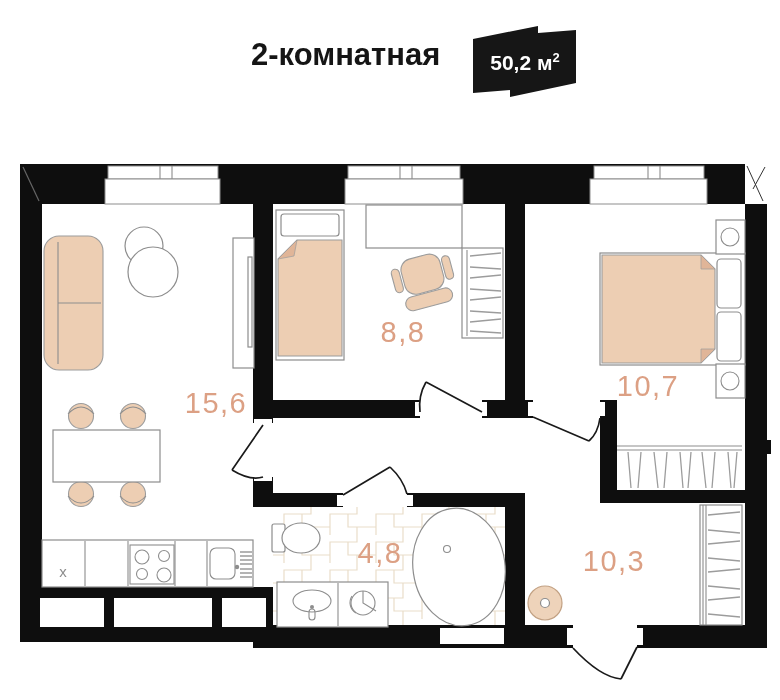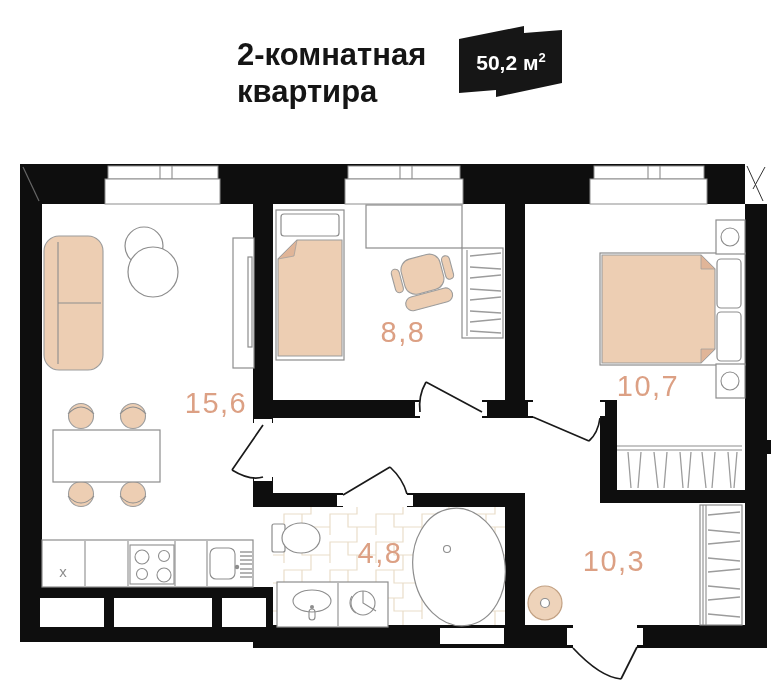--- a/index.html
+++ b/index.html
@@ -1,19 +1,19 @@
 <!DOCTYPE html>
 <html><head>
 <meta charset="utf-8">
 <style>
   html,body{margin:0;padding:0;background:#ffffff;}
   .stage{position:relative;width:780px;height:700px;background:#fff;overflow:hidden;
          font-family:"Liberation Sans",sans-serif;}
   
-  .plan-header{position:absolute;left:4px;top:0;width:716px;height:140px;}
+  .plan-header{position:absolute;left:18px;top:0;width:716px;height:140px;}
   .title{position:absolute;left:233px;top:36px;font-size:31px;line-height:37px;
          font-weight:bold;color:#151515;letter-spacing:0;}
   .badge-svg{position:absolute;left:451px;top:22px;}
   .badge-text{font-family:"Liberation Sans",sans-serif;font-weight:bold;fill:#ffffff;}
   
   .wall{fill:#0e0e0e;stroke:none;}
   .cap{fill:#ffffff;stroke:none;}
   .wframe{fill:#ffffff;stroke:#8d8d8d;stroke-width:1;}
   .f{fill:#ffffff;stroke:#8d8d8d;stroke-width:1.2;}
   .bg{fill:#edceb3;stroke:#9c9c9c;stroke-width:1.1;}
@@ -28,21 +28,20 @@
   .xmark{fill:#8d8d8d;font-family:"Liberation Sans",sans-serif;font-size:15px;text-anchor:middle;}
 </style>
 </head>
 <body>
 
 <div class="stage">
 
   <header class="plan-header">
     <div class="title">
       <div>2-комнатная</div>
-      <div>квартира</div>
     </div>
     <svg class="badge-svg" width="112" height="82" viewBox="0 0 112 82">
       <polygon points="4,17 69,4 69,11 107,8 107,61 41,75 41,68 4,71" fill="#161616"></polygon>
       <text class="badge-text" x="56" y="48" font-size="21" text-anchor="middle"><tspan>50,2 м</tspan><tspan dy="-8" font-size="13">2</tspan></text>
     </svg>
   </header>
 
   <svg width="780" height="540" viewBox="0 160 780 540" style="position:absolute;left:0;top:160px;">
 
     <defs>

